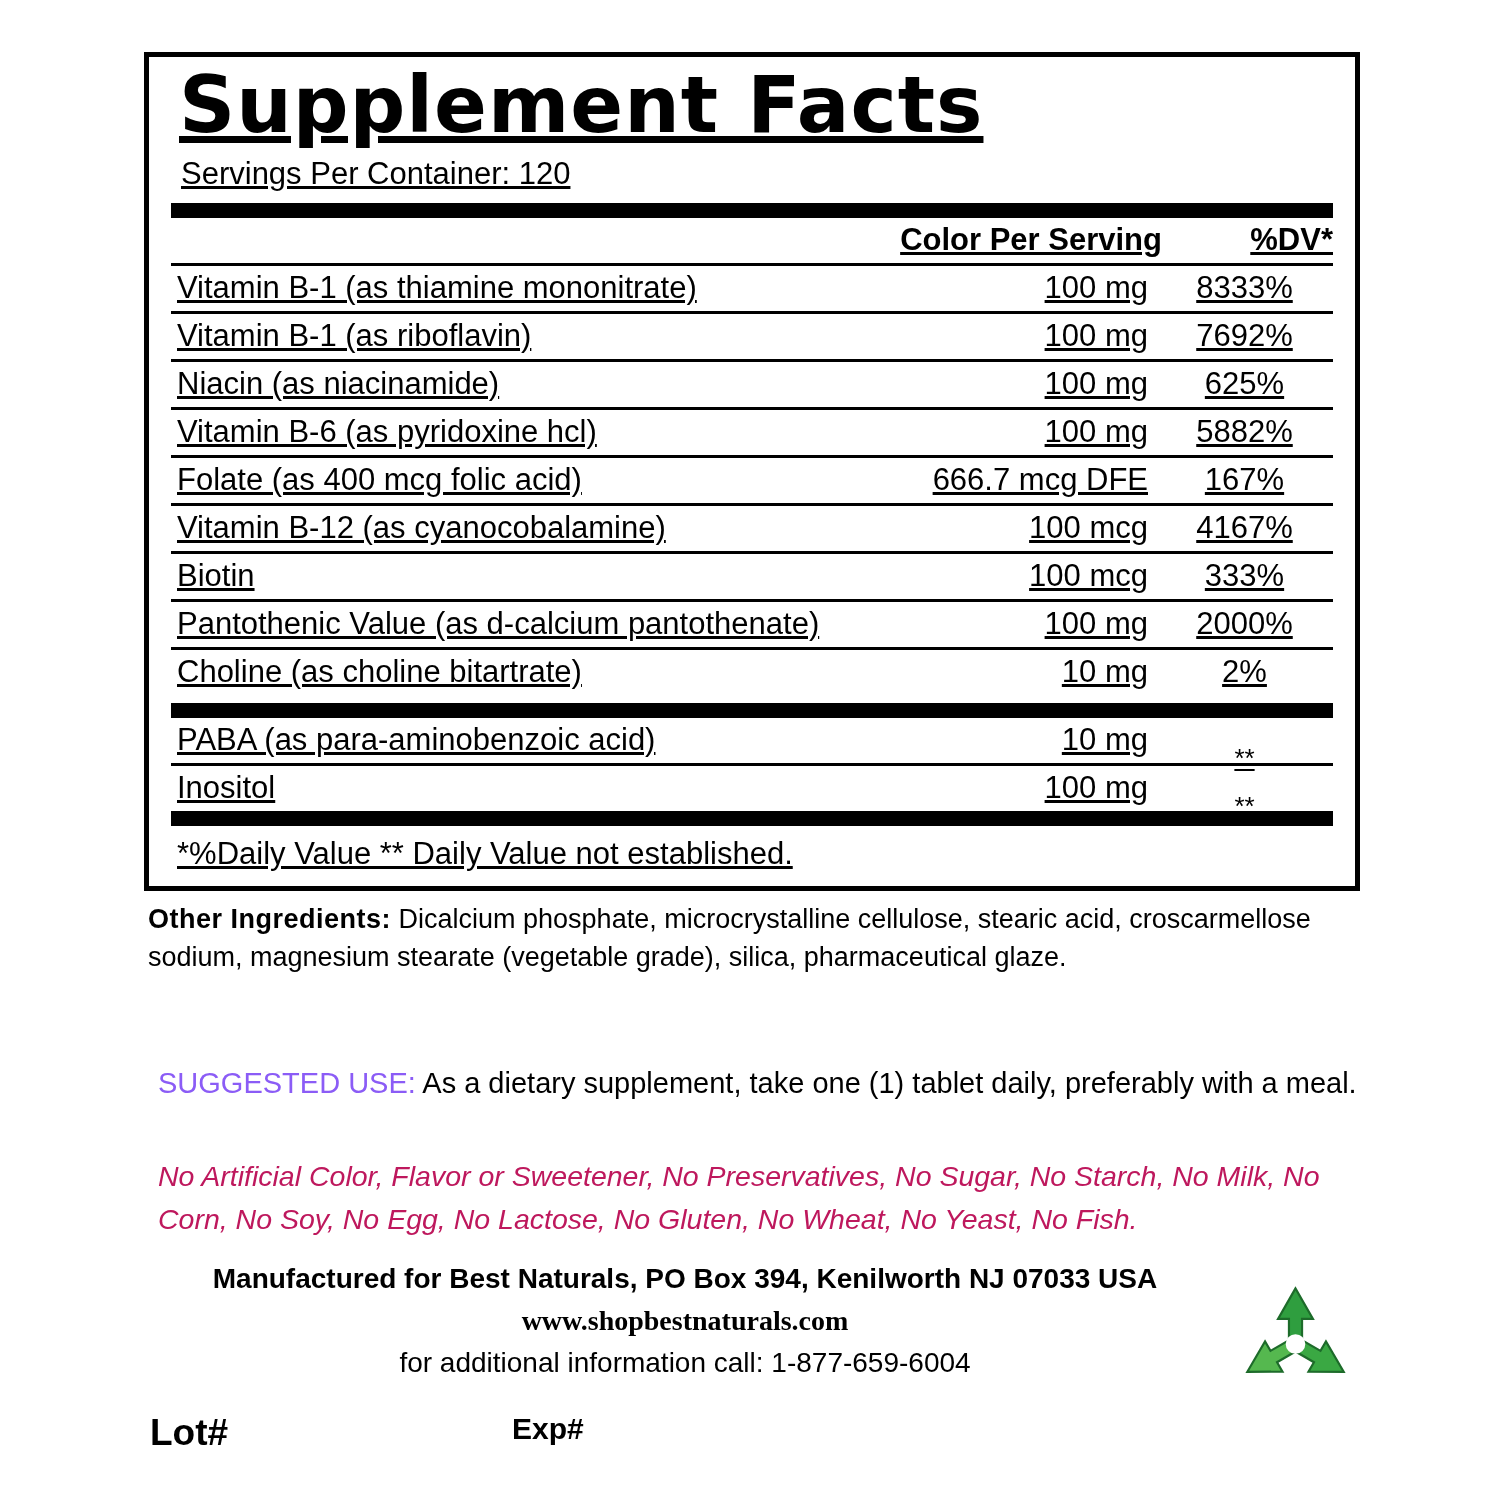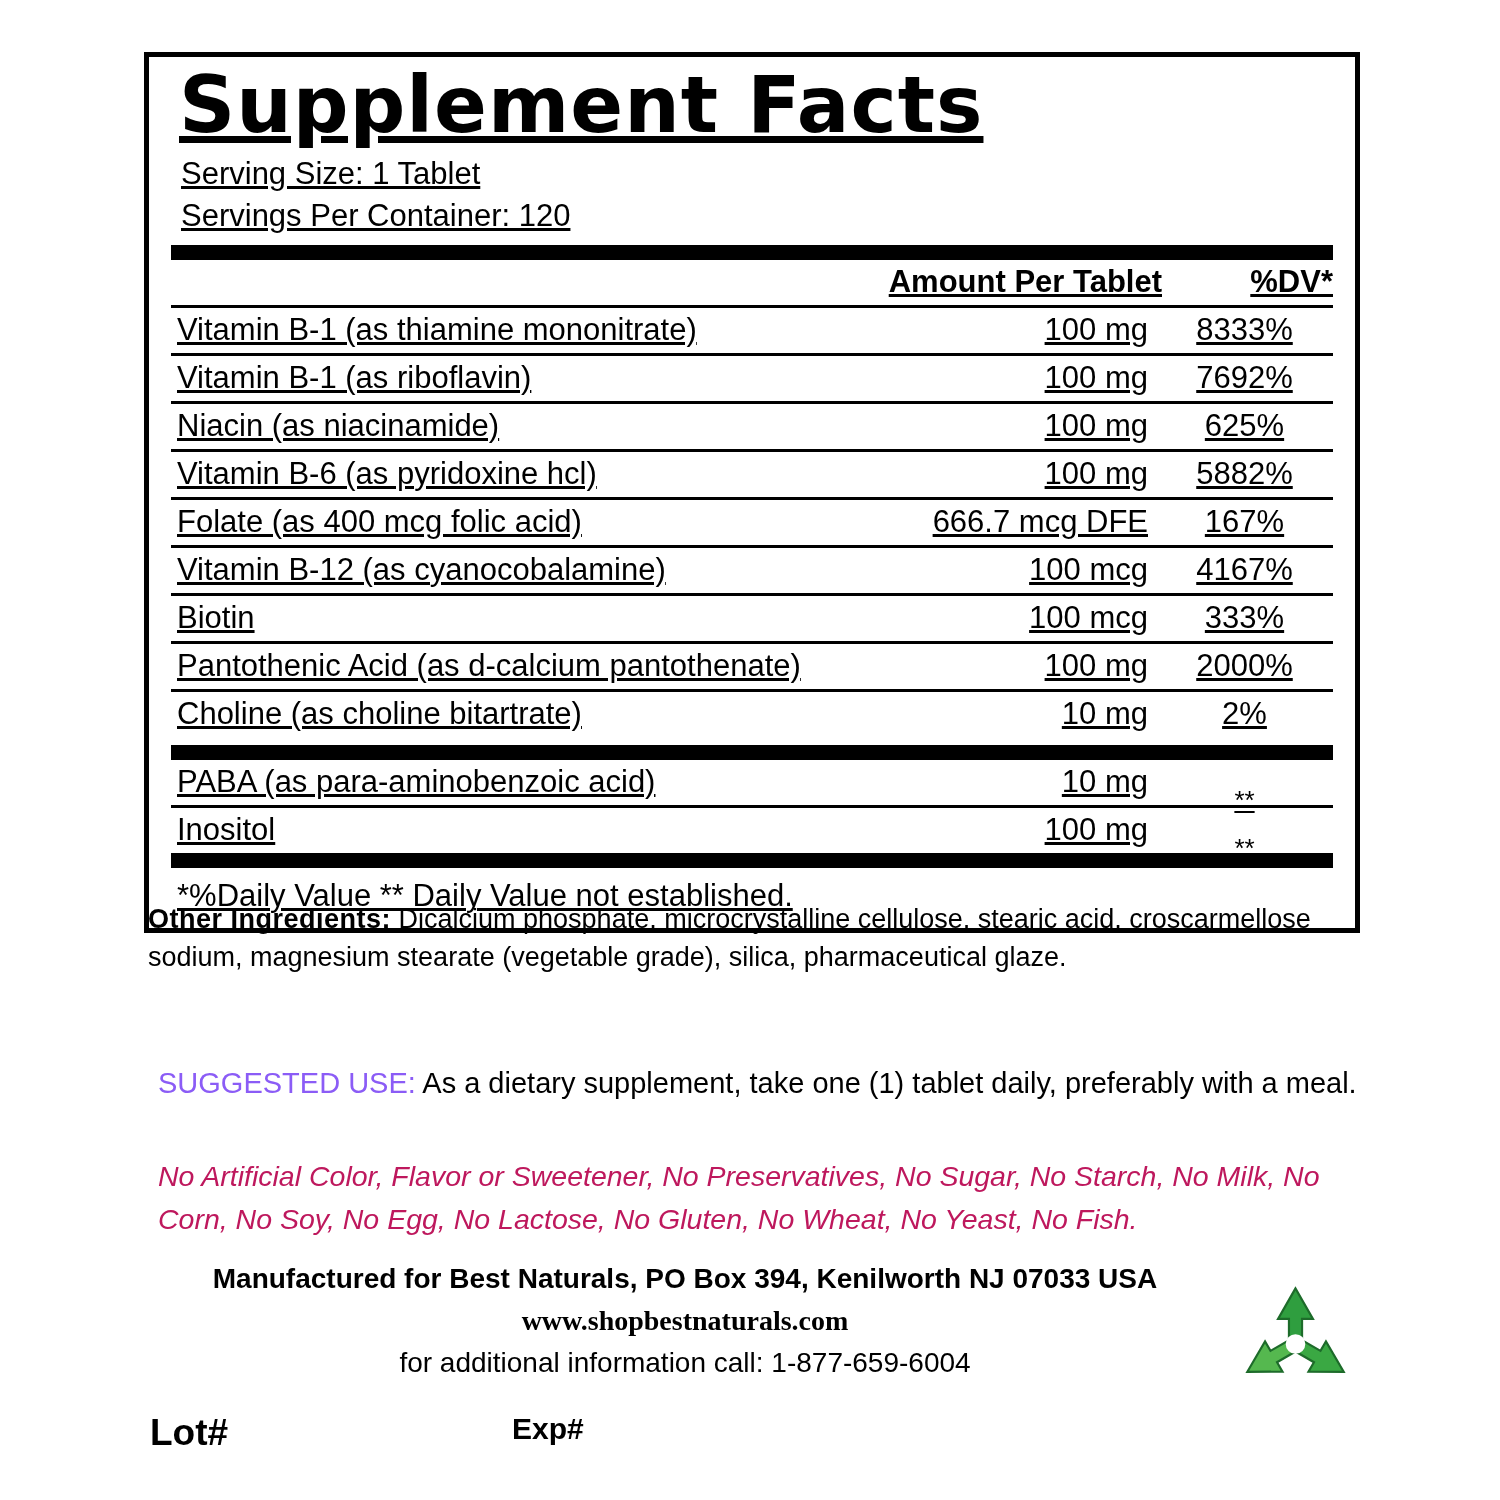--- a/index.html
+++ b/index.html
@@ -174,30 +174,29 @@
 </style>
 </head>
 <body>
 
 <div class="page">
 
   <div class="sf-panel">
 
     <div class="sf-title">Supplement Facts</div>
 
-    <div class="sf-serving">Serving Size: 1 Tablet</div>
     <div class="sf-serving">Servings Per Container: 120</div>
 
     <div class="rule-thick"></div>
 
     <table class="sf-table">
       <tbody>
         <tr class="hdr-row row-line">
           <td class="col-name"></td>
-          <td class="hdr-amt">Amount Per Tablet</td>
+          <td class="hdr-amt">Color Per Serving</td>
           <td class="hdr-dv">%DV*</td>
         </tr>
 
         <tr class="row-line">
           <td class="col-name">Vitamin B-1 (as thiamine mononitrate)</td>
           <td class="col-amt">100 mg</td>
           <td class="col-dv">8333%</td>
         </tr>
         <tr class="row-line">
           <td class="col-name">Vitamin B-1 (as riboflavin)</td>
@@ -223,21 +222,21 @@
           <td class="col-name">Vitamin B-12 (as cyanocobalamine)</td>
           <td class="col-amt">100 mcg</td>
           <td class="col-dv">4167%</td>
         </tr>
         <tr class="row-line">
           <td class="col-name">Biotin</td>
           <td class="col-amt">100 mcg</td>
           <td class="col-dv">333%</td>
         </tr>
         <tr class="row-line">
-          <td class="col-name">Pantothenic Acid (as d-calcium pantothenate)</td>
+          <td class="col-name">Pantothenic Value (as d-calcium pantothenate)</td>
           <td class="col-amt">100 mg</td>
           <td class="col-dv">2000%</td>
         </tr>
         <tr class="row-last">
           <td class="col-name">Choline (as choline bitartrate)</td>
           <td class="col-amt">10 mg</td>
           <td class="col-dv">2%</td>
         </tr>
       </tbody>
     </table>

